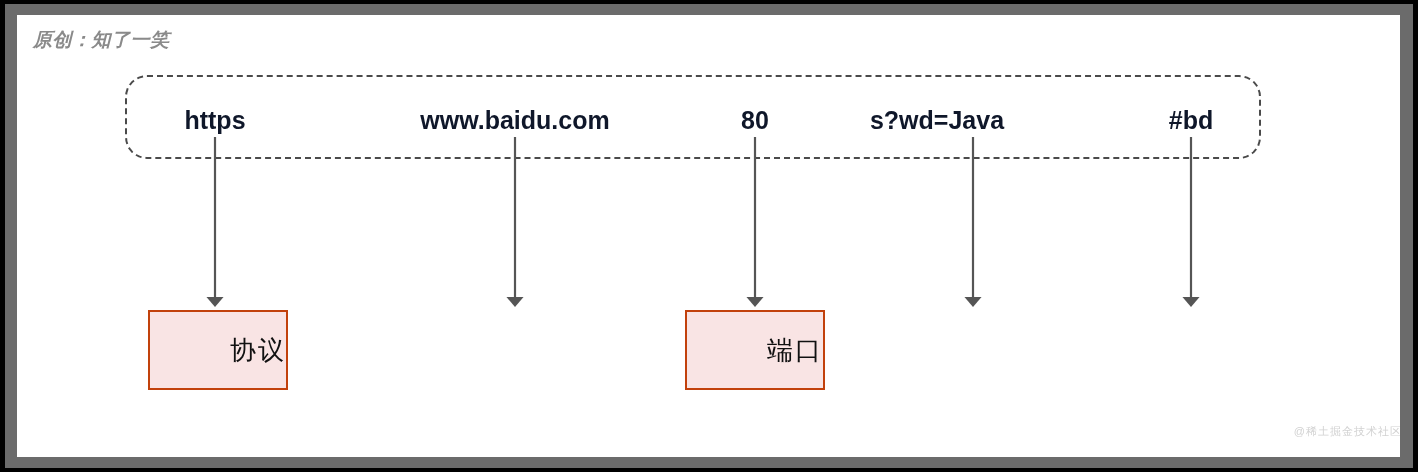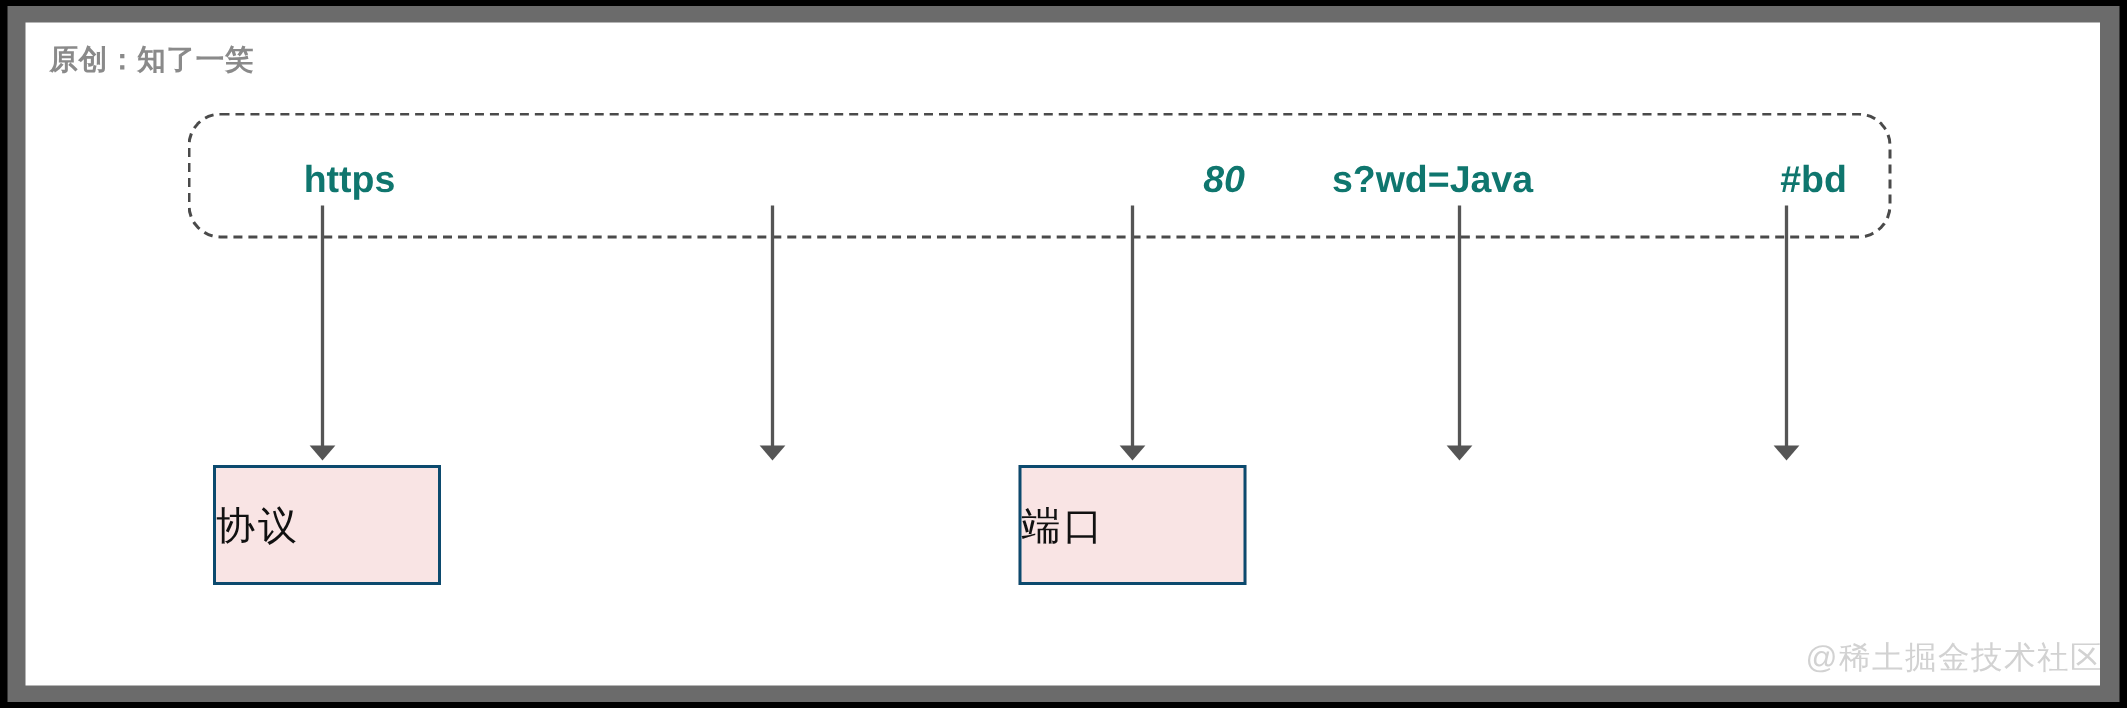--- a/index.html
+++ b/index.html
@@ -43,20 +43,21 @@
   
   #credit-text {
     position: absolute;
     left: 16px;
     top: 12px;
     font-size: 19px;
     font-weight: bold;
     color: #8a8a8a;
     letter-spacing: 0.5px;
     white-space: nowrap;
+    font-style: italic;
   }
 
   
   #url-container {
     position: absolute;
     left: 108px;
     top: 60px;
     width: 1136px;
     height: 84px;
     border: 2px dashed #4a4a4a;
@@ -65,81 +66,81 @@
   }
 
   
   .url-segment {
     position: absolute;
     top: 88px;
     height: 34px;
     line-height: 34px;
     font-size: 25px;
     font-weight: bold;
-    color: #0f766e;
+    color: #0f172a;
     text-align: right;
     white-space: nowrap;
     transform: translateX(-50%);
-    margin-left: 18px;
   }
 
   
   #arrow-layer {
     position: absolute;
     left: 0; top: 0;
     width: 1383px;
     height: 442px;
     pointer-events: none;
   }
 
   
   .part-box {
     position: absolute;
     top: 295px;
-    width: 152px;
+    width: 140px;
     height: 80px;
     background: #f9e4e4;
-    border: 2px solid #0c4a6e;
+    border: 2px solid #c2410c;
     box-sizing: border-box;
     transform: translateX(-50%);
     display: flex;
     align-items: center;
-    justify-content: flex-start;
+    justify-content: flex-end;
   }
   .part-box-label {
     font-size: 26px;
     color: #111111;
     letter-spacing: 2px;
     font-family: "DejaVu Sans", "Liberation Sans", sans-serif;
   }
 
   
   #watermark {
     position: absolute;
     right: -2px;
     top: 409px;
-    font-size: 21px;
+    font-size: 11px;
     color: #d2d2d2;
     white-space: nowrap;
     letter-spacing: 1px;
   }
 </style>
 </head>
 <body>
 
 <div id="diagram-frame">
   <div id="frame-bevel">
     <div id="canvas">
 
       <div id="credit-text">原创：知了一笑</div>
 
       <div id="url-container"></div>
 
       <div class="url-segment" style="left:198px;">https</div>
-      <div class="url-segment" style="left:781px;font-style:italic;">80</div>
+      <div class="url-segment" style="left:498px;">www.baidu.com</div>
+      <div class="url-segment" style="left:738px;">80</div>
       <div class="url-segment" style="left:920px;">s?wd=Java</div>
       <div class="url-segment" style="left:1174px;">#bd</div>
 
       <svg id="arrow-layer" viewBox="0 0 1383 442">
         <defs>
           <marker id="arrowhead" markerWidth="9" markerHeight="9" refX="3.2" refY="4.5" orient="auto" markerUnits="strokeWidth">
             <path d="M0,0.6 L0,8.4 L4.6,4.5 z" fill="#555555"></path>
           </marker>
         </defs>
         <g stroke="#555555" stroke-width="2.2" fill="none" marker-end="url(#arrowhead)">

